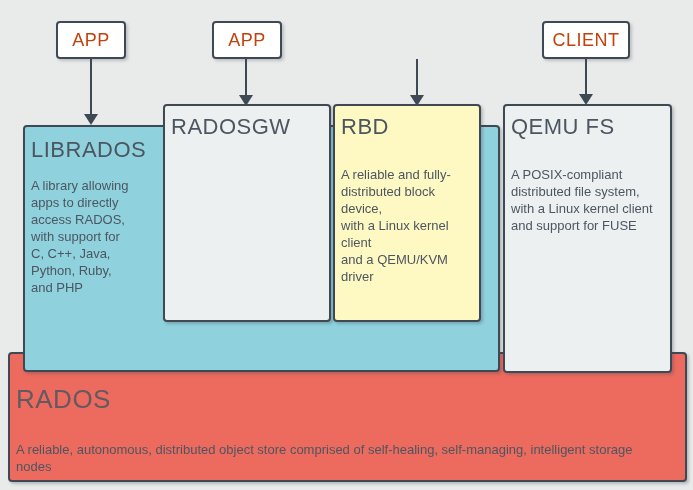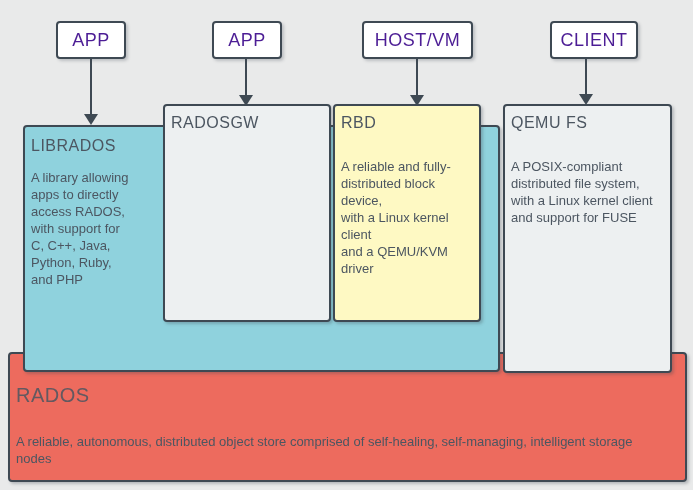--- a/index.html
+++ b/index.html
@@ -26,29 +26,29 @@
     top: 21px;
     height: 38px;
     background: #ffffff;
     border: 2px solid #3e4953;
     border-radius: 4px;
     box-sizing: border-box;
     display: flex;
     align-items: center;
     justify-content: center;
     font-size: 18px;
-    color: #4c1d95;
+    color: #c2410c;
     letter-spacing: 0.5px;
     box-shadow: 2px 2px 3px rgba(62,73,83,0.25);
     z-index: 5;
   }
   .tn-app1   { left: 56px;  width: 70px;  }
   .tn-app2   { left: 212px; width: 70px;  }
   .tn-hostvm { left: 362px; width: 111px; }
-  .tn-client { left: 542px; width: 88px; margin-left: 8px;  }
+  .tn-client { left: 542px; width: 88px;  }
 
   
   .arrow-line {
     position: absolute;
     width: 2px;
     background: #3e4953;
     z-index: 4;
   }
   .al-1 { left: 90px;  top: 59px; height: 56px; }
   .al-2 { left: 245px; top: 59px; height: 37px; }
@@ -71,21 +71,21 @@
   .box {
     position: absolute;
     box-sizing: border-box;
     border: 2px solid #3e4953;
     border-radius: 4px;
     color: #4c5661;
     box-shadow: 2px 2px 3px rgba(62,73,83,0.3);
     overflow: hidden;
   }
   .box-title {
-    font-size: 16px;
+    font-size: 22px;
     font-weight: normal;
     letter-spacing: 0.5px;
     margin: 8px 0 0 0;
     padding: 0 6px;
   }
   .box-desc {
     font-size: 13px;
     font-weight: normal;
     line-height: 17px;
     margin: 26px 0 0 0;
@@ -95,36 +95,33 @@
 
   .box-librados { left: 23px;  top: 125px; width: 477px; height: 247px; background: #8fd2dd; z-index: 2; }
   .box-librados .box-title { margin-top: 10px; }
   .box-librados .box-desc  { margin-top: 14px; }
 
   .box-radosgw  { left: 163px; top: 104px; width: 168px; height: 218px; background: #edf0f1; z-index: 3; }
   .box-rbd      { left: 333px; top: 104px; width: 148px; height: 218px; background: #fef9c3; z-index: 3; }
   .box-cephfs   { left: 503px; top: 104px; width: 169px; height: 269px; background: #edf0f1; z-index: 3; }
 
   .box-rados    { left: 8px;   top: 352px; width: 679px; height: 130px; background: #ed6b5e; z-index: 1; }
-  .box-rados .box-title { font-size: 20px; margin-top: 30px; opacity: 0.85; }
+  .box-rados .box-title { font-size: 26px; margin-top: 30px; opacity: 0.85; }
   .box-rados .box-desc  { }
 </style>
 </head>
 <body>
 
 <div class="canvas">
 
   <div class="top-node tn-app1">
     <span>APP</span>
   </div>
   <div class="top-node tn-app2">
     <span>APP</span>
-  </div>
-  <div class="top-node tn-hostvm">
-    <span>HOST/VM</span>
   </div>
   <div class="top-node tn-client">
     <span>CLIENT</span>
   </div>
 
   <div class="arrow-line al-1"></div>
   <div class="arrow-head ah-1"></div>
   <div class="arrow-line al-2"></div>
   <div class="arrow-head ah-2"></div>
   <div class="arrow-line al-3"></div>

